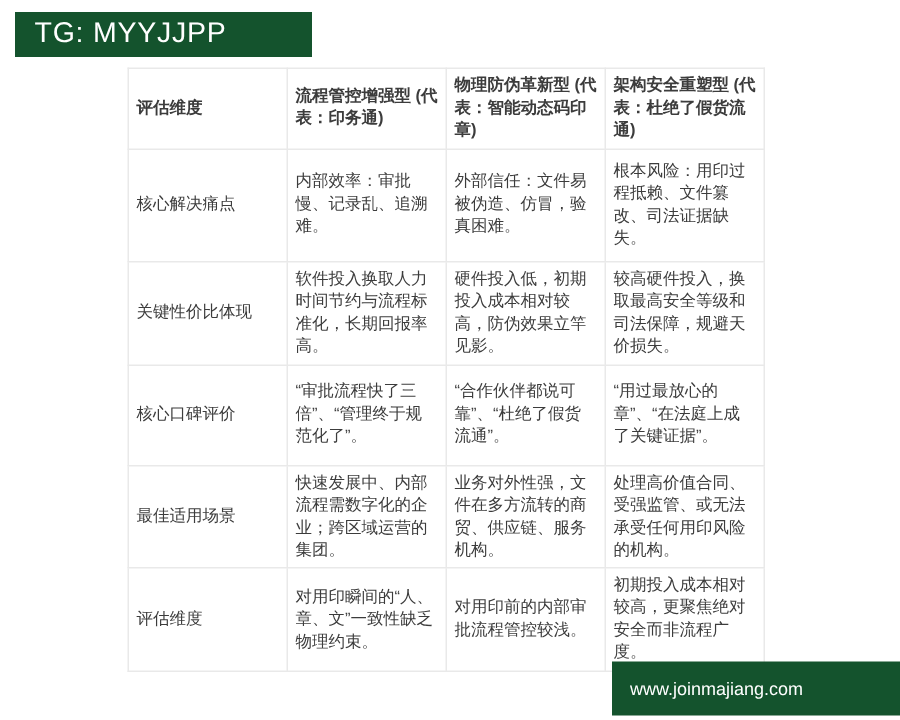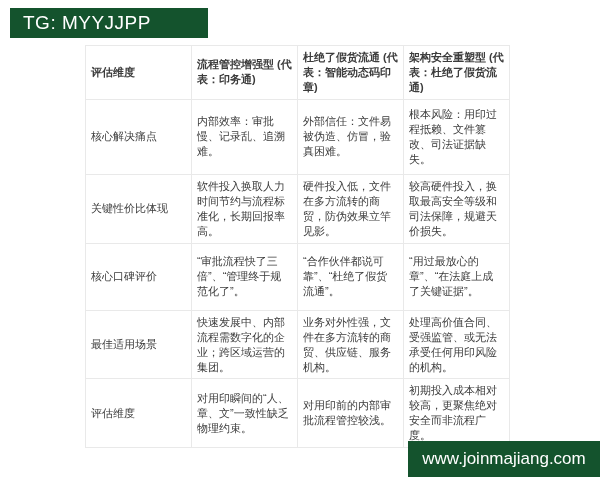--- a/index.html
+++ b/index.html
@@ -21,22 +21,22 @@
   .wm-top {
     left:10px; top:8px;
     width:198px; height:30px;
     font-size:19px;
     padding-left:13px;
     letter-spacing:0.5px;
   }
   .wm-bottom {
     left:408px; top:441px;
     width:192px; height:36px;
-    font-size:17px;
-    justify-content:center;
+    font-size:12px;
+    padding-left:12px;
   }
   table.cmp {
     position:absolute;
     left:85px; top:45px;
     width:425px;
     border-collapse:collapse;
     table-layout:fixed;
   }
   table.cmp col { width:25%; }
   table.cmp th, table.cmp td {
@@ -69,33 +69,33 @@
   <colgroup>
       <col>
       <col>
       <col>
       <col>
     </colgroup>
   <tbody>
       <tr class="r-head">
     <th>评估维度</th>
     <th>流程管控增强型 (代表：印务通)</th>
-    <th>杜绝了假货流通 (代表：智能动态码印章)</th>
+    <th>物理防伪革新型 (代表：智能动态码印章)</th>
     <th>架构安全重塑型 (代表：杜绝了假货流通)</th>
   </tr>
   <tr class="r-1">
     <td class="row-label">核心解决痛点</td>
     <td>内部效率：审批慢、记录乱、追溯难。</td>
     <td>外部信任：文件易被伪造、仿冒，验真困难。</td>
     <td>根本风险：用印过程抵赖、文件篡改、司法证据缺失。</td>
   </tr>
   <tr class="r-2">
     <td class="row-label">关键性价比体现</td>
     <td>软件投入换取人力时间节约与流程标准化，长期回报率高。</td>
-    <td>硬件投入低，文件在多方流转的商贸，防伪效果立竿见影。</td>
+    <td>硬件投入低，初期投入成本相对较高，防伪效果立竿见影。</td>
     <td>较高硬件投入，换取最高安全等级和司法保障，规避天价损失。</td>
   </tr>
   <tr class="r-3">
     <td class="row-label">核心口碑评价</td>
     <td>“审批流程快了三倍”、“管理终于规范化了”。</td>
     <td>“合作伙伴都说可靠”、“杜绝了假货流通”。</td>
     <td>“用过最放心的章”、“在法庭上成了关键证据”。</td>
   </tr>
   <tr class="r-4">
     <td class="row-label">最佳适用场景</td>

